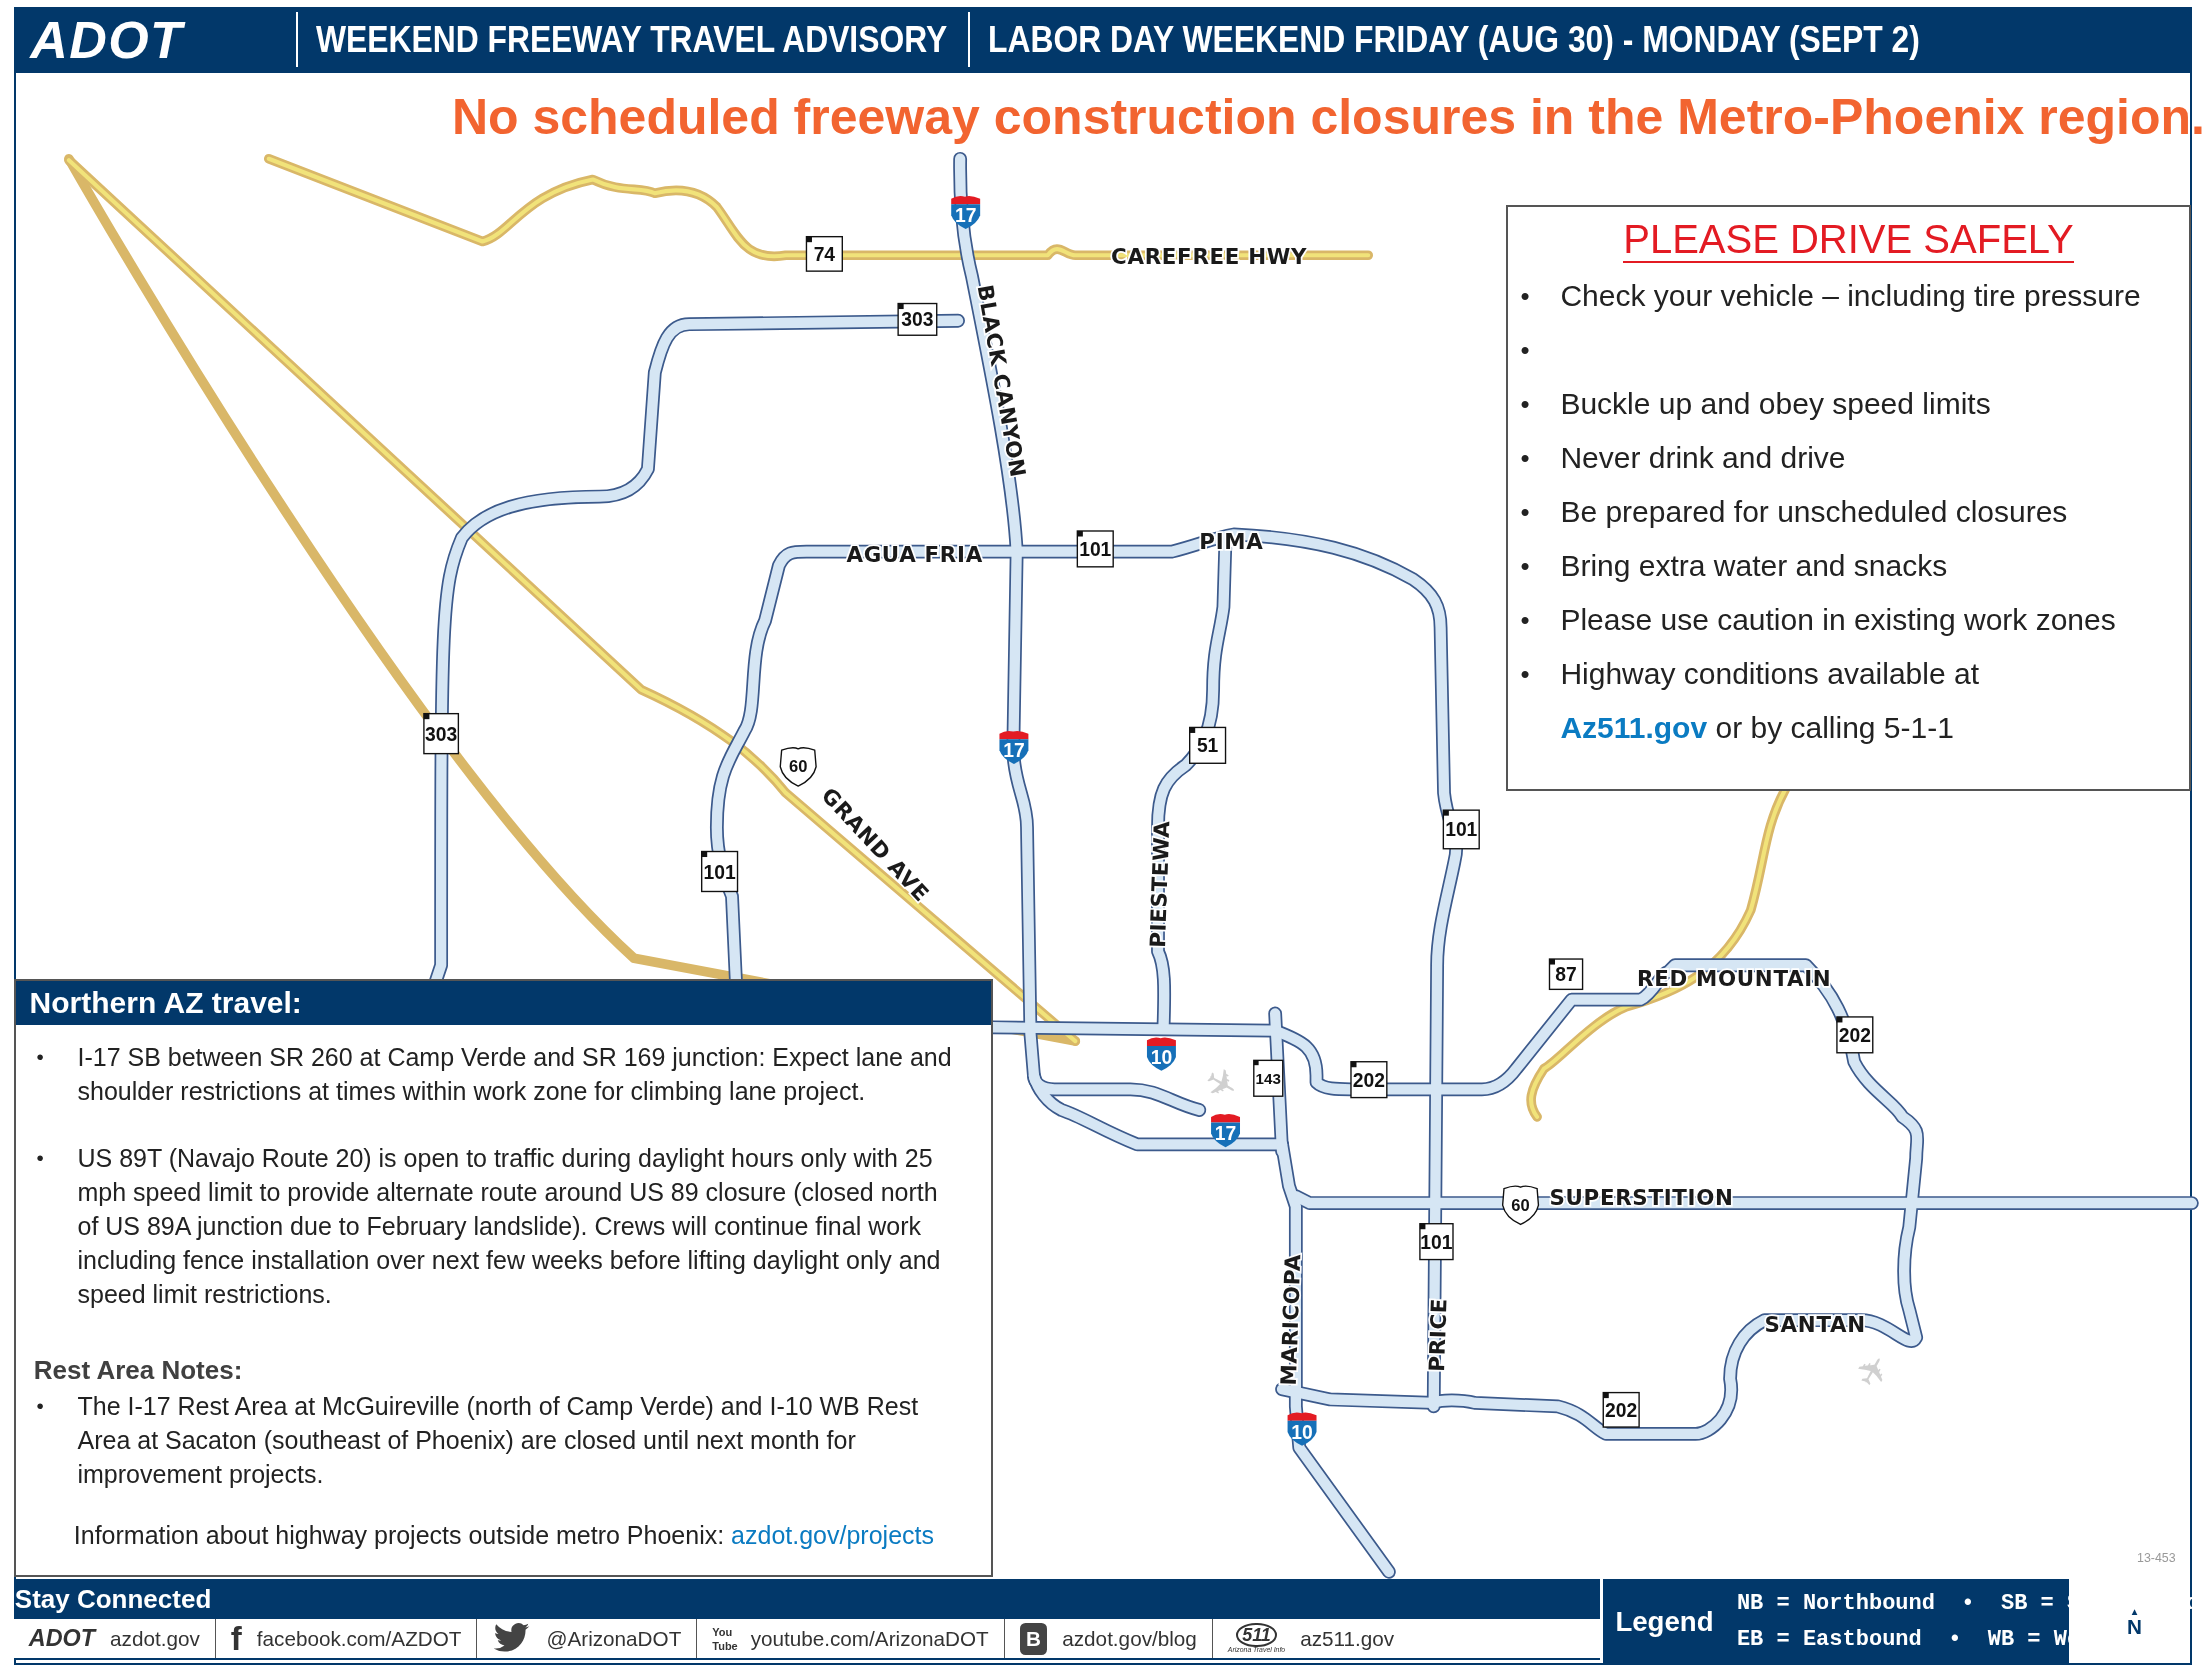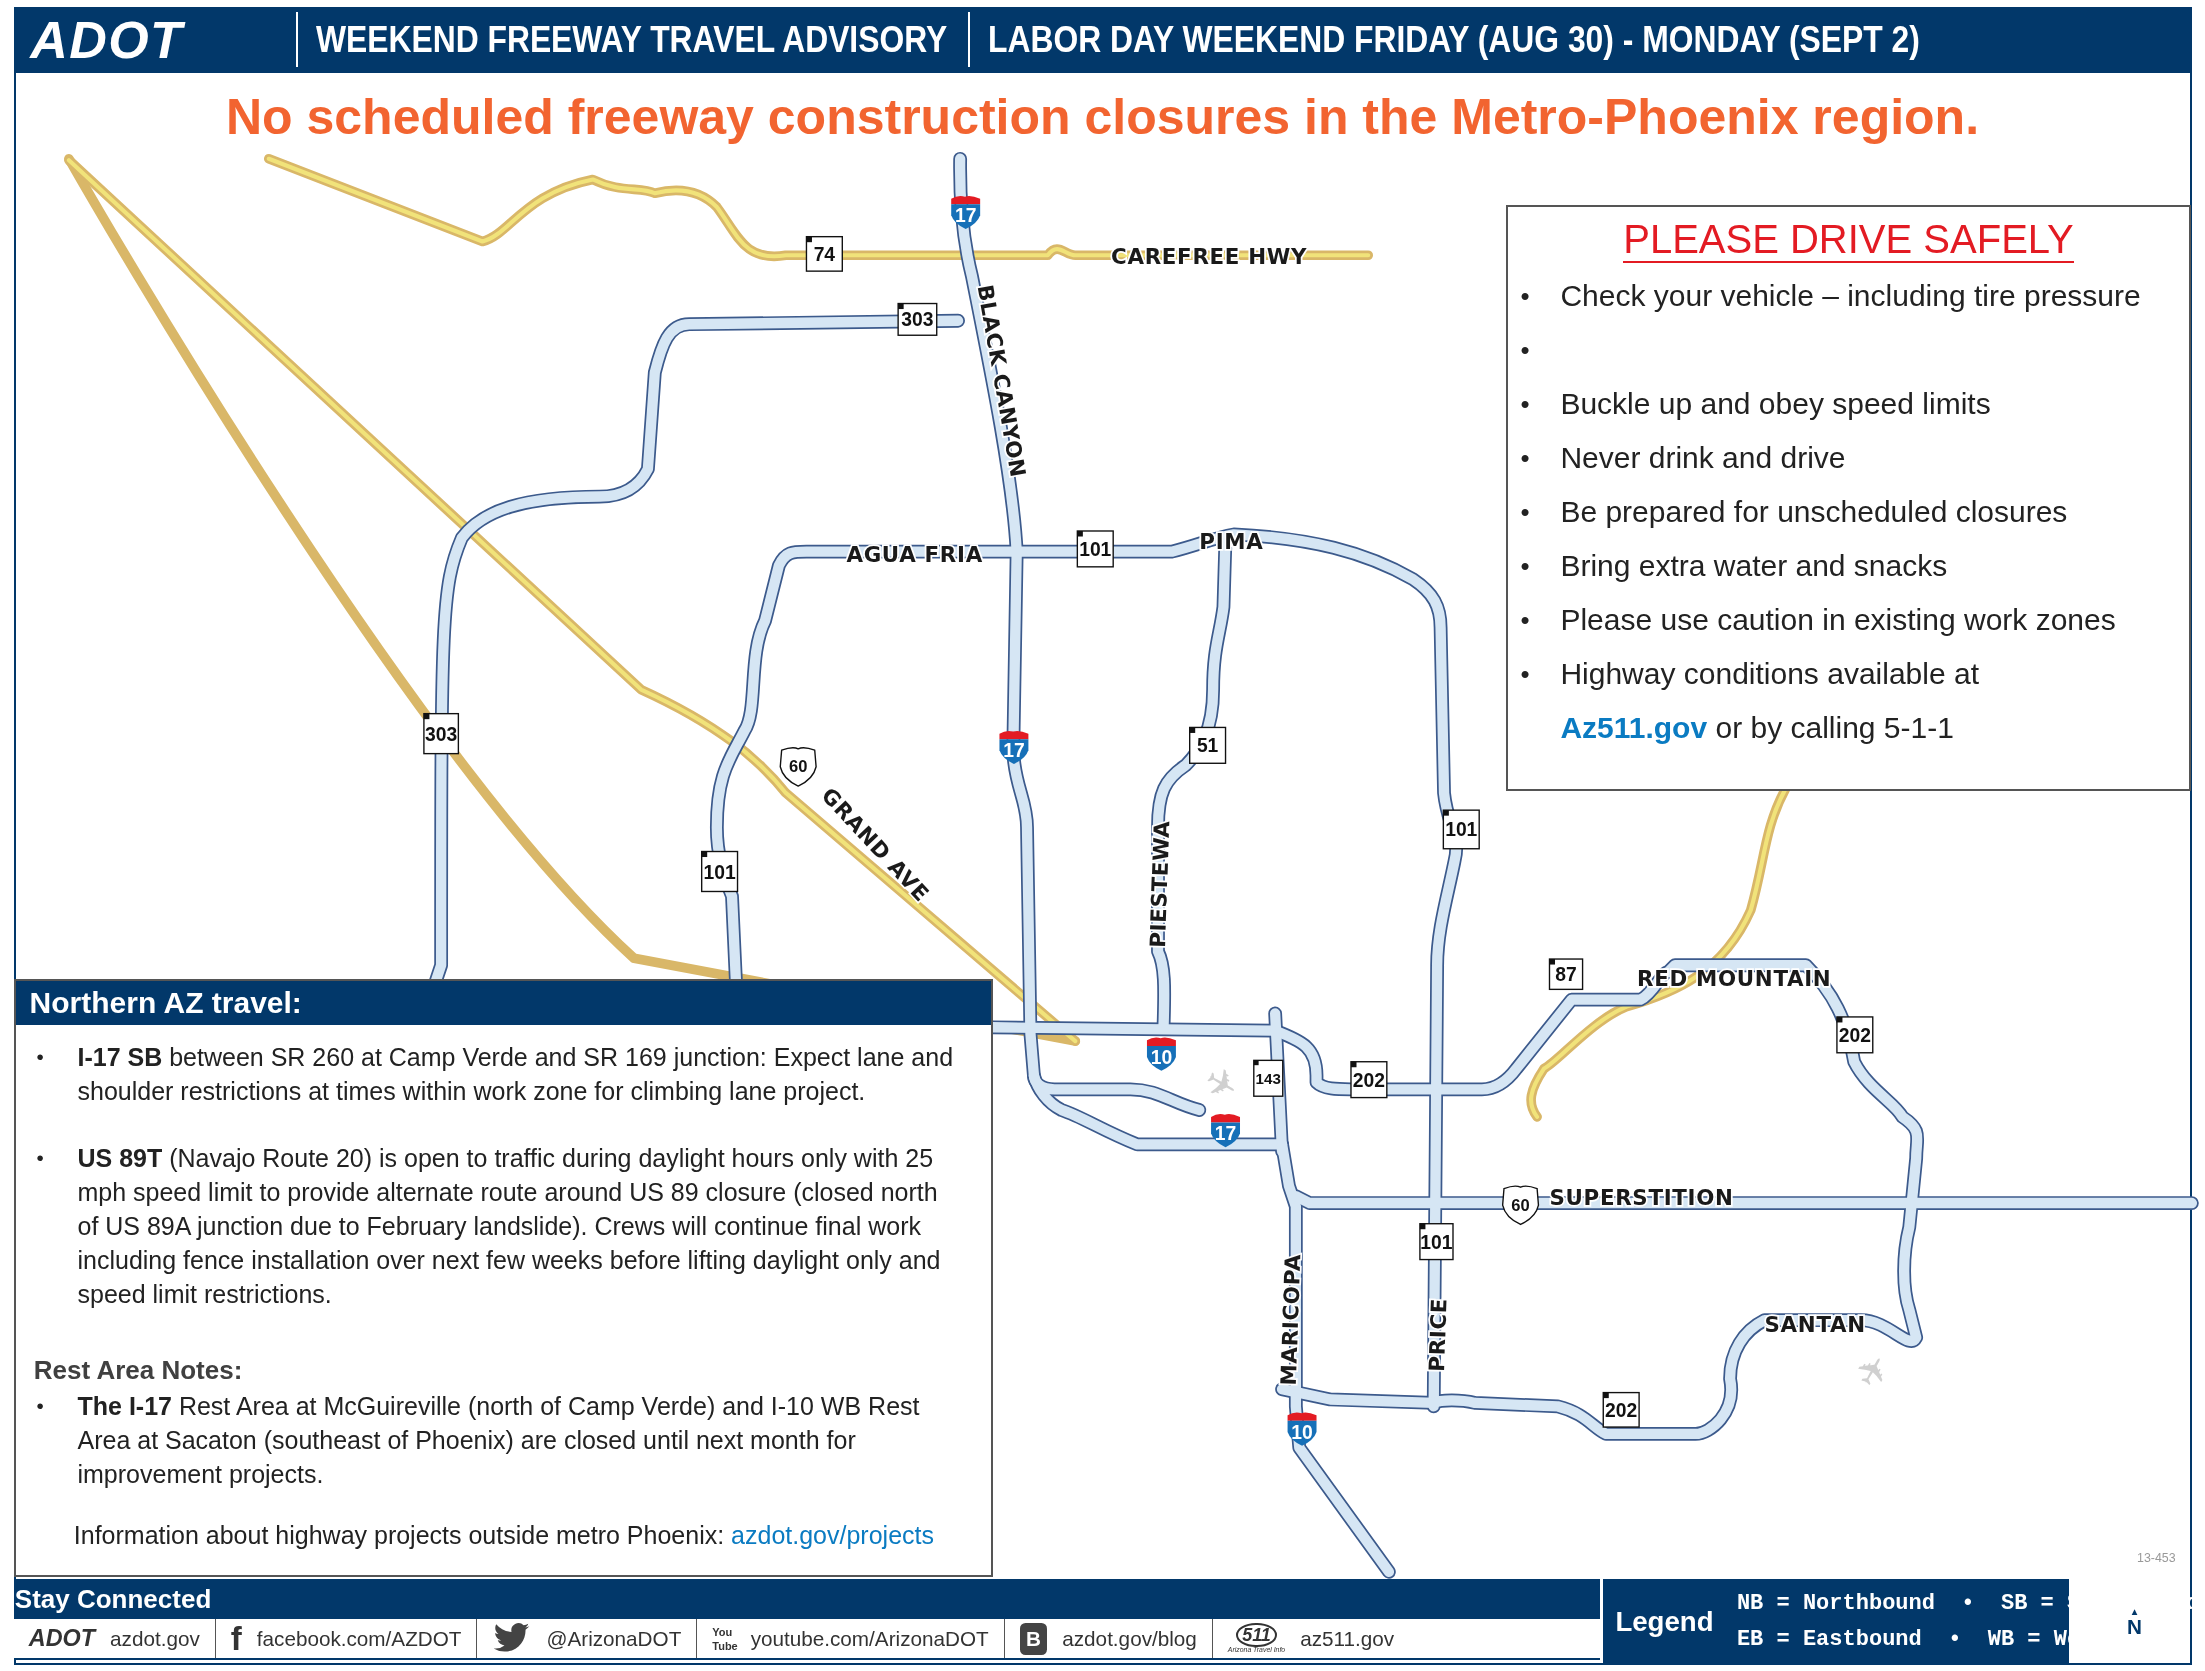--- a/index.html
+++ b/index.html
@@ -3,38 +3,38 @@
 <meta charset="utf-8">
 <style>
   html,body{margin:0;padding:0;background:#fff;}
   body{width:2205px;height:1672px;position:relative;overflow:hidden;font-family:"Liberation Sans",sans-serif;}
   .frame{position:absolute;left:13.8px;top:6.9px;width:2178px;height:1658px;border:2.1px solid #02386a;box-sizing:border-box;background:#fff;}
   .topbar{position:absolute;left:13.8px;top:6.9px;width:2178px;height:66px;background:#02386a;color:#fff;display:flex;align-items:center;}
   .logo{font-family:"Liberation Sans",sans-serif;font-weight:bold;font-style:italic;font-size:52px;letter-spacing:1.4px;padding-left:16.5px;width:248px;color:#fff;}
   .vsep{width:2.1px;height:55px;background:#fff;margin:0 18px;}
   .tb-title{font-family:"Liberation Sans Narrow","Liberation Sans",sans-serif;font-weight:bold;font-size:37px;transform:scaleX(.86);transform-origin:left center;white-space:nowrap;}
   .tb-t1{width:634px;}
-  .headline{position:absolute;left:0;top:88px;width:2205px;text-align:center;color:#f26430;font-weight:bold;font-size:50px;}
+  .headline{position:absolute;left:0;top:88px;width:2205px;text-align:right;color:#f26430;font-weight:bold;font-size:50px;}
   svg.map{position:absolute;left:0;top:0;}
   .maplabel{font-family:"DejaVu Sans",sans-serif;font-weight:bold;font-size:31px;fill:#1a1a1a;stroke:#fff;stroke-width:5px;paint-order:stroke;letter-spacing:1px;}
   .shieldtxt{font-family:"Liberation Sans",sans-serif;font-size:28px;font-weight:bold;fill:#111;text-anchor:middle;}
   .itxt{font-family:"Liberation Sans",sans-serif;font-size:28px;font-weight:bold;fill:#fff;text-anchor:middle;}
   .safety{position:absolute;left:1506px;top:205px;width:685px;height:586px;border:2.8px solid #555;box-sizing:border-box;background:#fff;}
   .safety h2{margin:9.7px 0 0 0;text-align:center;color:#e31b23;font-weight:normal;font-size:40px;}
   .safety h2 span{border-bottom:2.8px solid #e31b23;}
   .safety ul{list-style:none;margin:6.9px 0 0 0;padding:0 0 0 12.4px;}
   .safety li{font-size:30px;color:#222;height:54px;line-height:54px;display:flex;}
   .safety li .b{width:40px;font-size:26px;}
   .safety .link{color:#0a7bc2;font-weight:bold;}
   .north{position:absolute;left:13.8px;top:979px;width:979px;height:598px;border:2.1px solid #555;box-sizing:border-box;background:#fff;}
   .north .hd{background:#02386a;color:#fff;font-weight:bold;font-size:30px;height:44px;line-height:44px;padding-left:13.8px;}
   .north .body{font-family:"Liberation Sans Narrow","Liberation Sans",sans-serif;font-size:25px;color:#222;}
   .nitem{display:flex;margin-left:20.7px;margin-top:13.8px;line-height:34px;width:924px;}
   .nitem .b{width:41px;flex:none;font-size:20.7px;}
-  .nitem strong{font-weight:bold;}
+  .nitem strong{font-weight:normal;}
   .rest-h{color:#404040;font-weight:bold;margin:44px 0 0 18px;font-size:26px;}
   .info{margin:30px 0 0 58px;font-size:25px;}
   .info .link{color:#0a7bc2;}
   .idnum{position:absolute;left:2137px;top:1551px;font-size:12.4px;color:#999;}
   .footer-left{position:absolute;left:13.8px;top:1579px;width:1586px;height:79px;}
   .stay{height:40px;background:#02386a;color:#fff;font-weight:bold;font-size:26px;line-height:40px;padding-left:1px;}
   .social{height:39px;background:#fff;display:flex;align-items:center;border-bottom:2.8px solid #02386a;font-family:"Liberation Sans Narrow","Liberation Sans",sans-serif;font-size:20.7px;color:#333;}
   .sitem{display:flex;align-items:center;height:39px;padding:0 15px;border-right:1.4px solid #555;}
   .sitem:last-child{border-right:none;}
   .sicon{margin-right:15px;display:inline-flex;align-items:center;}

